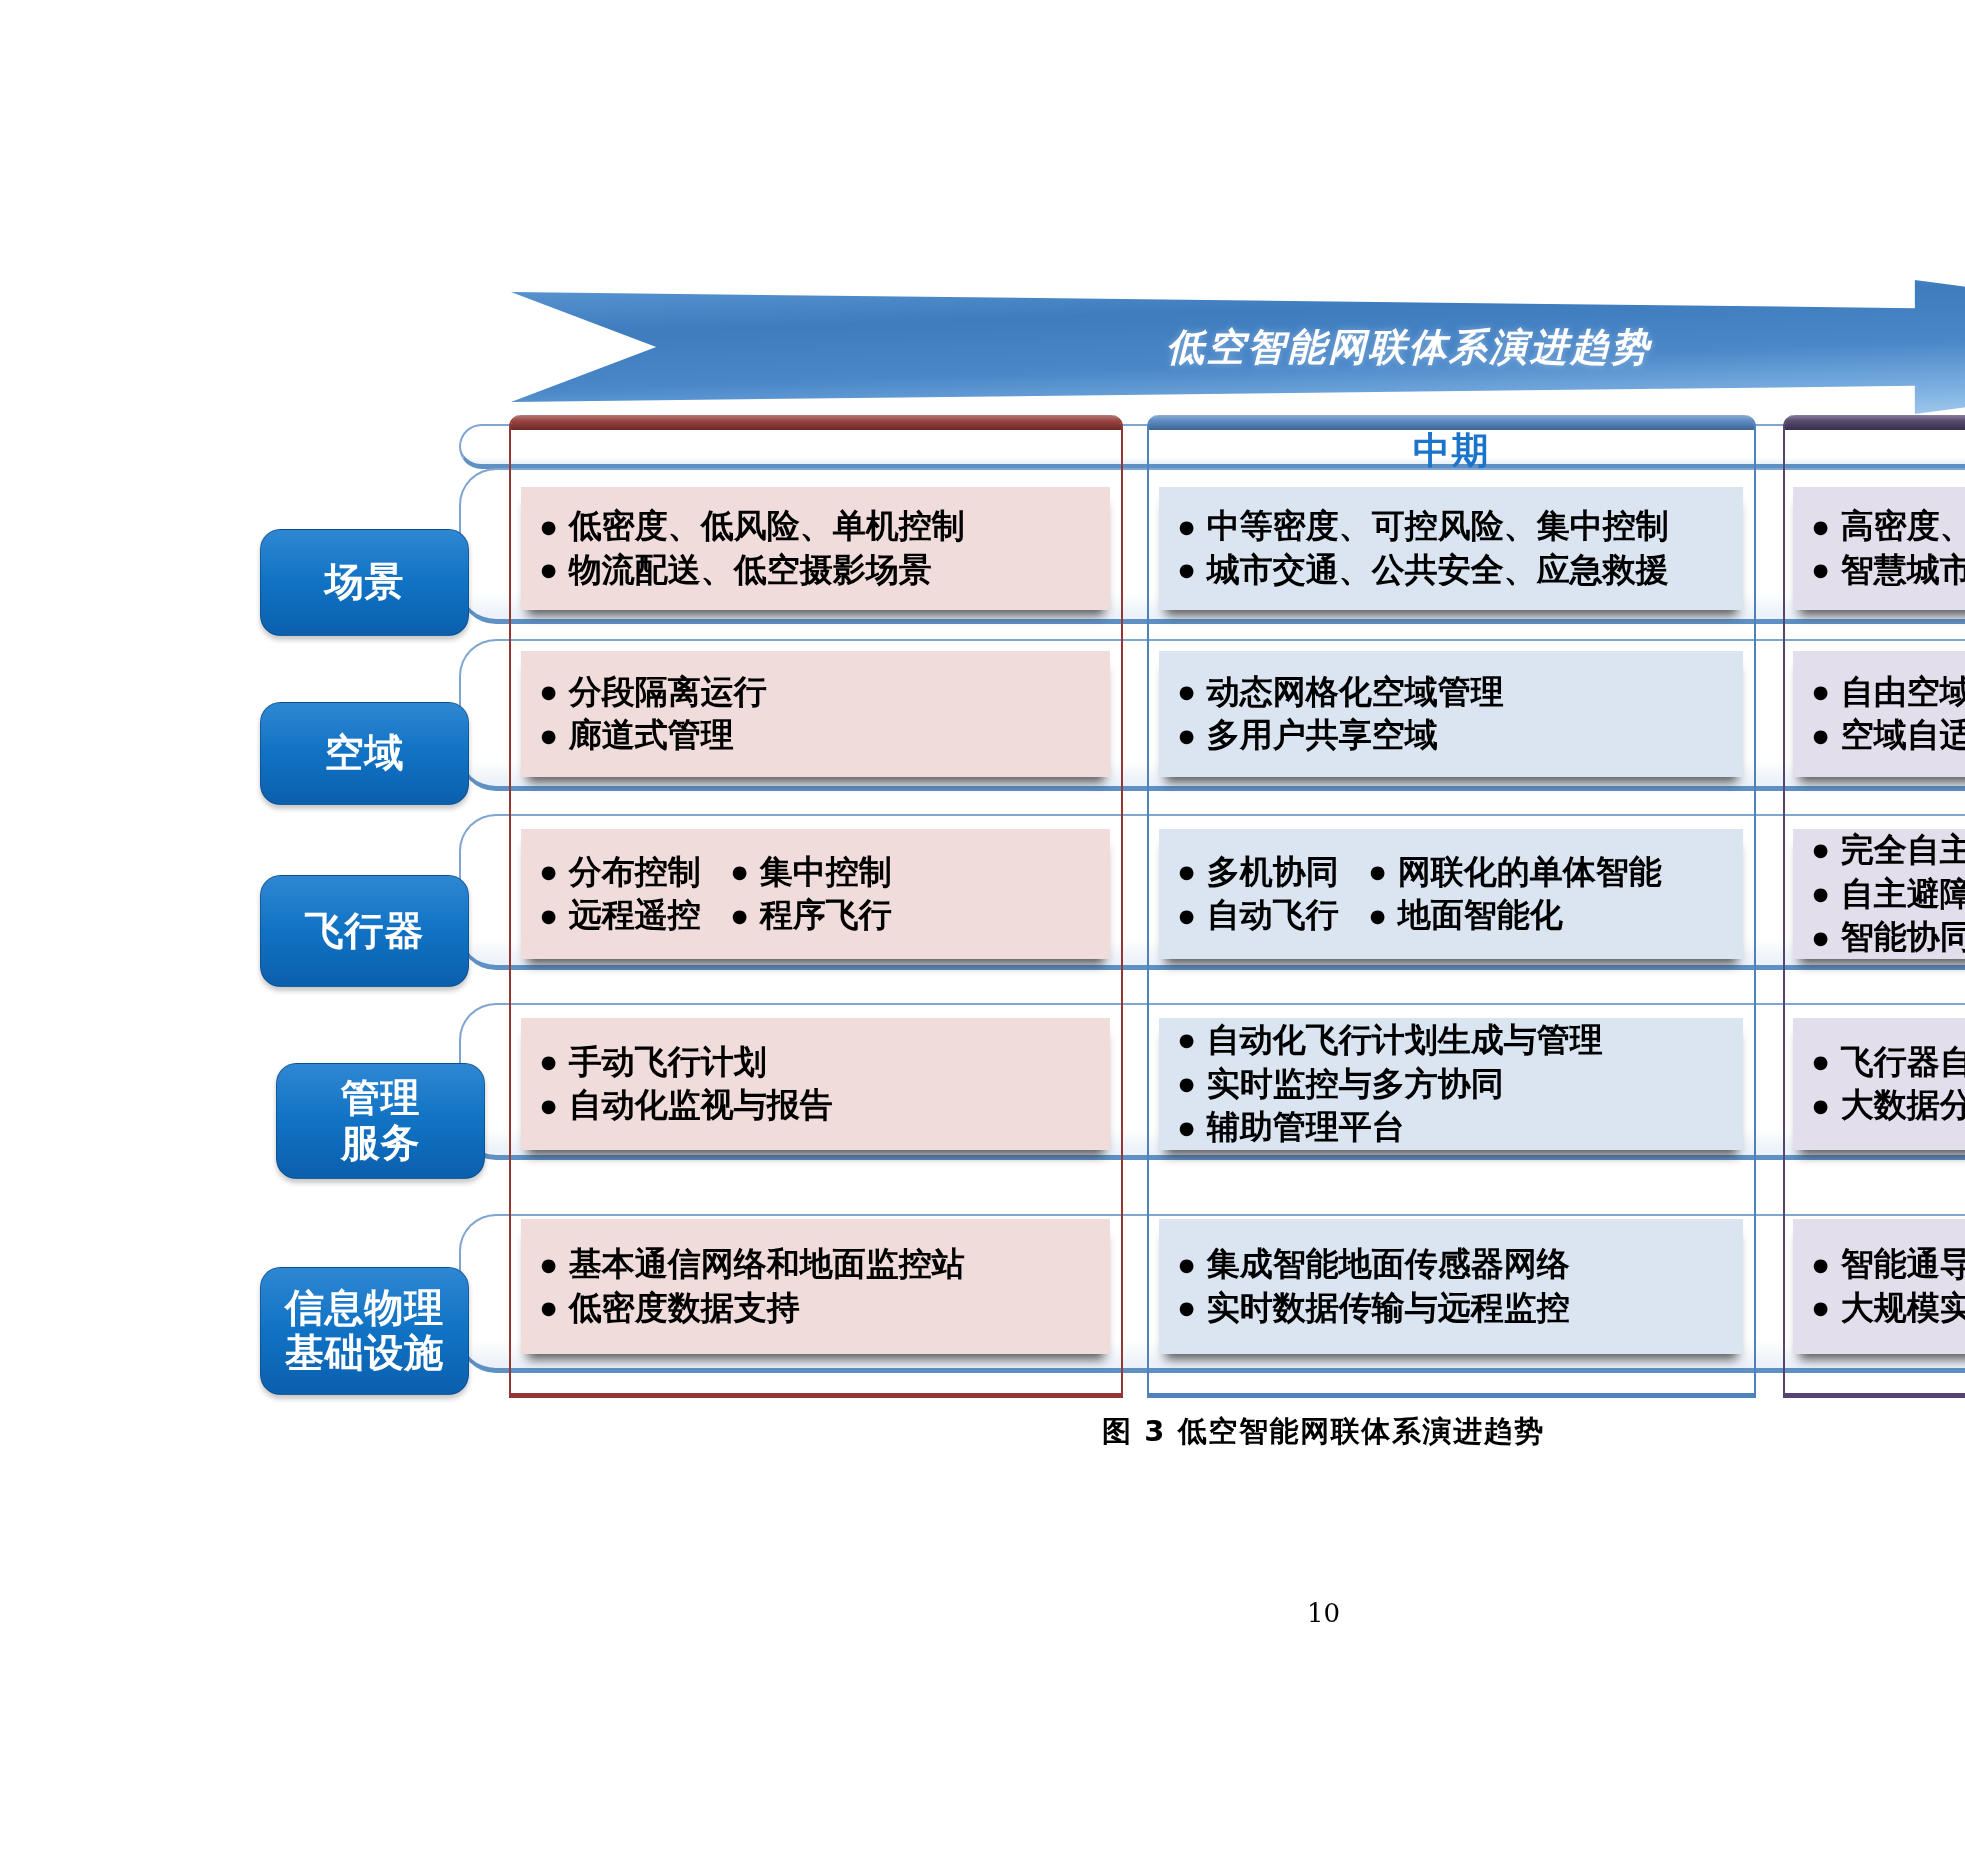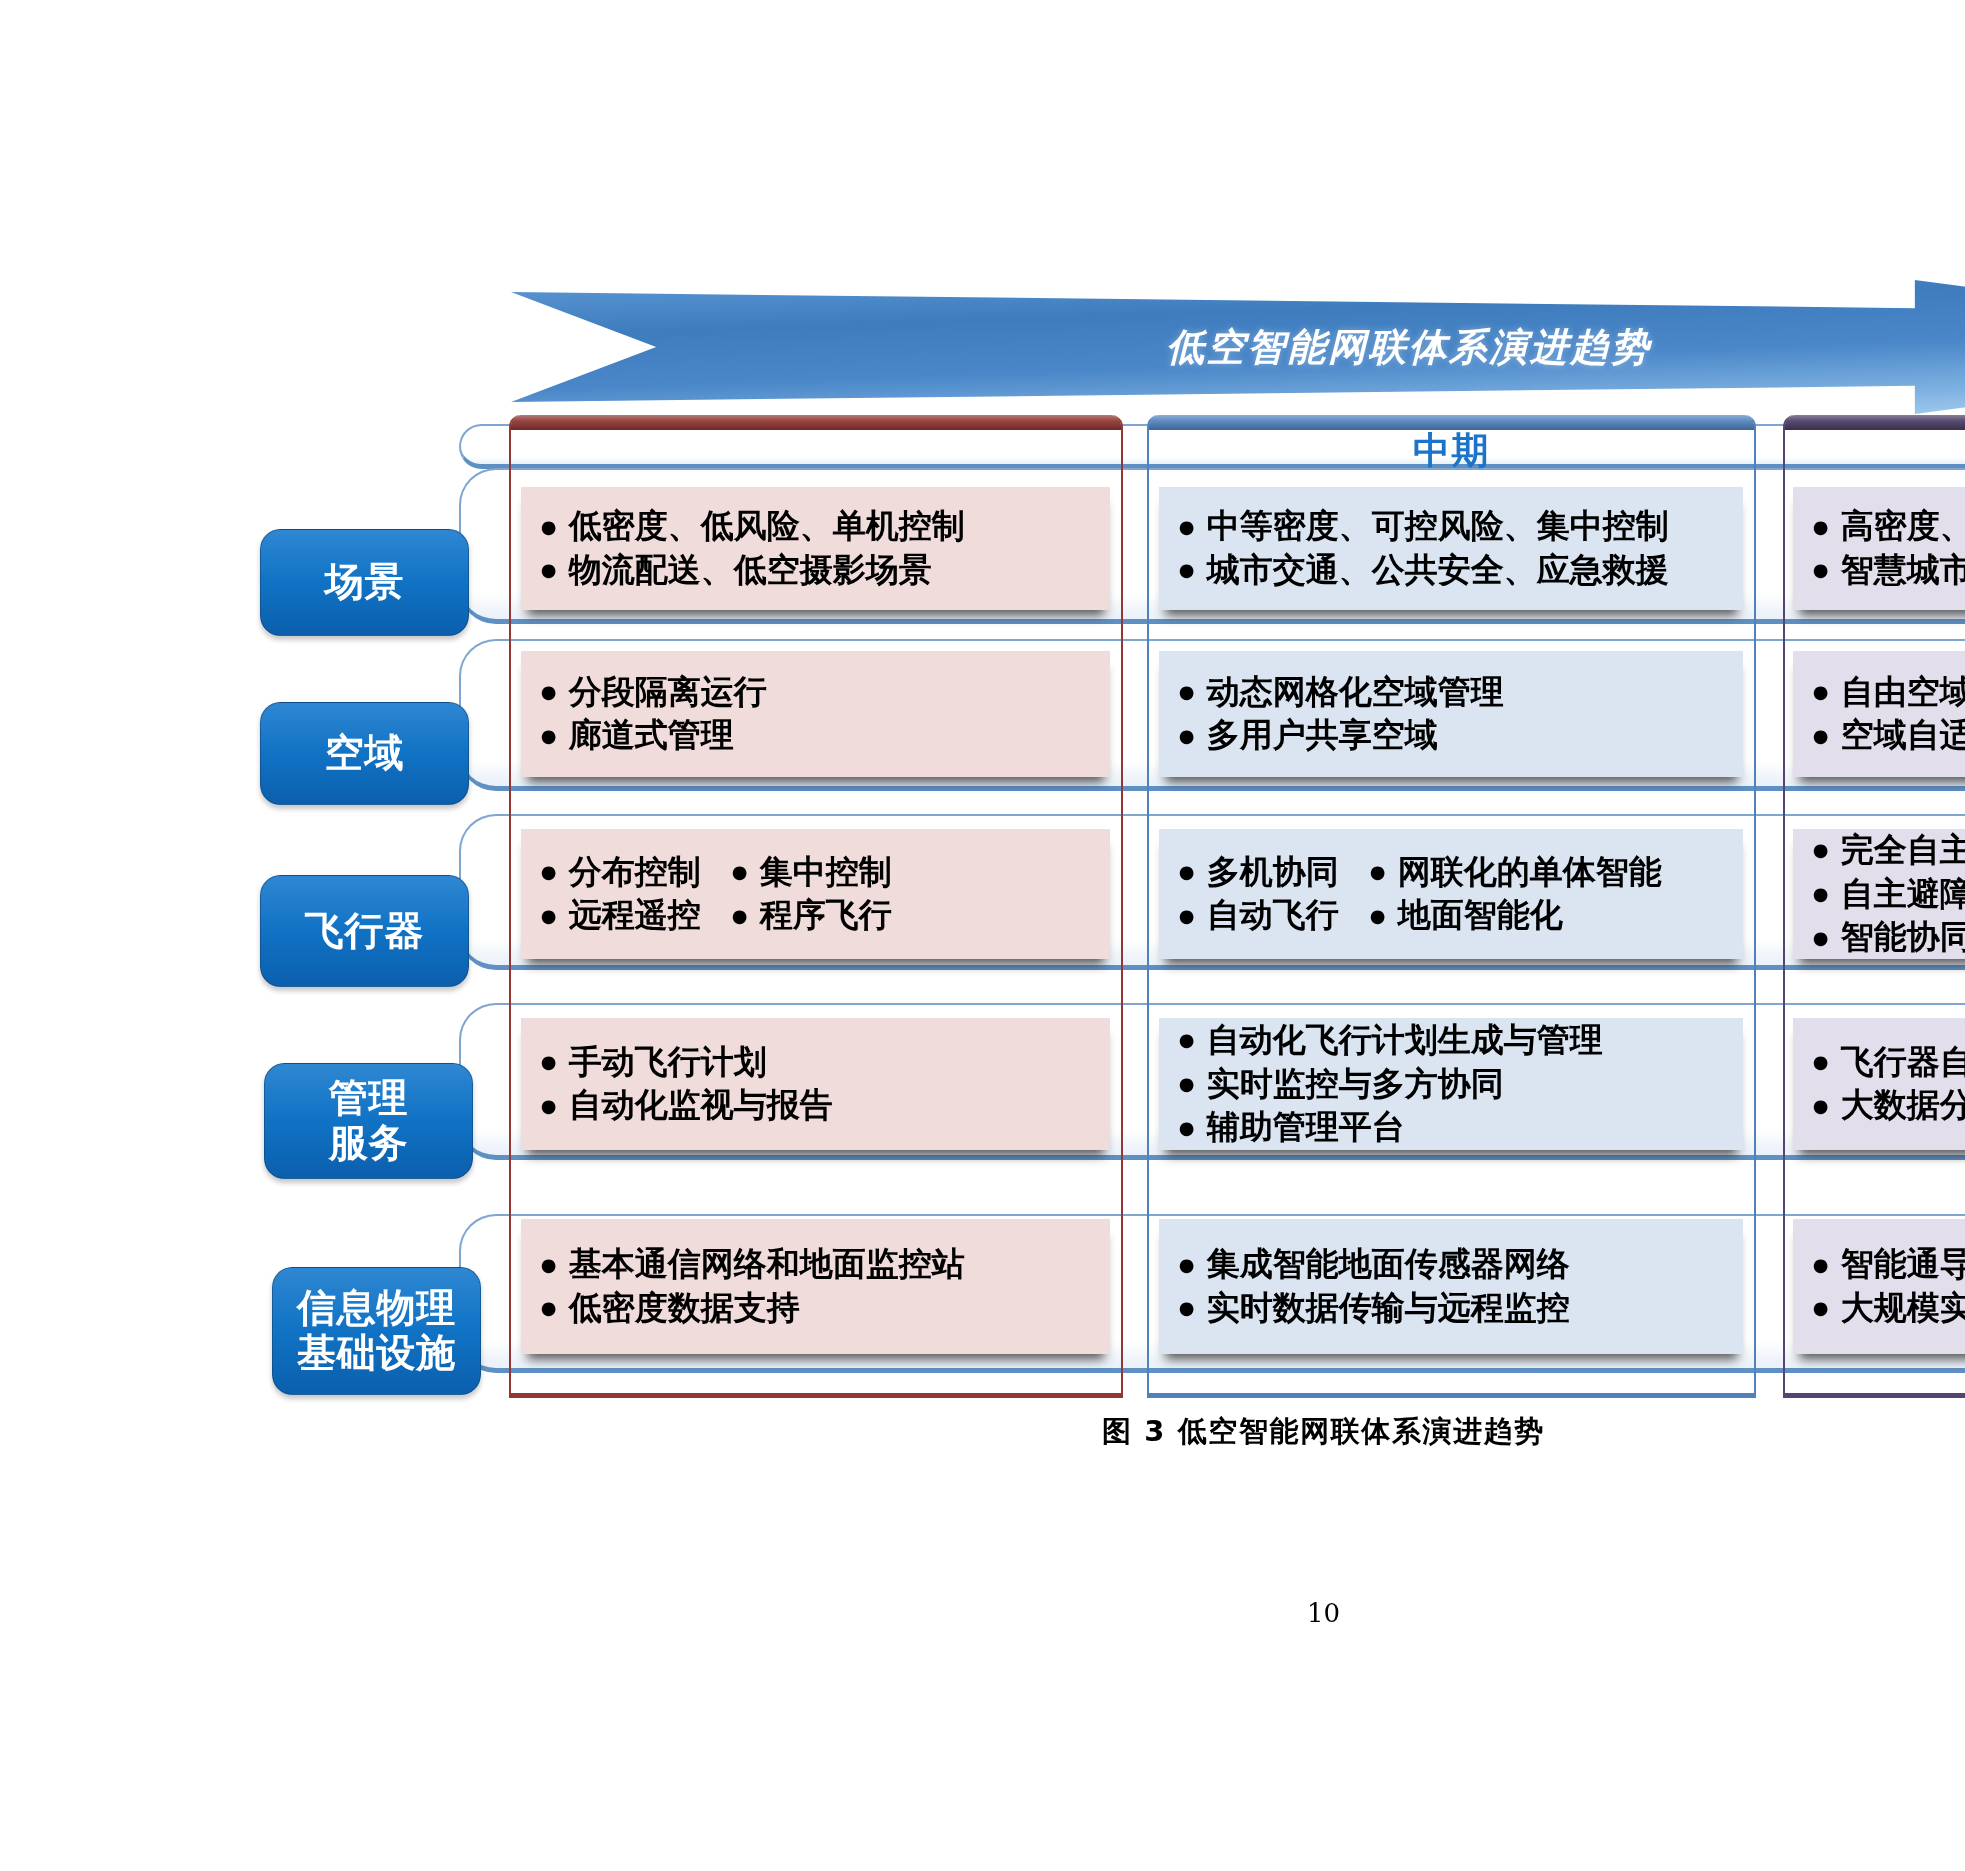--- a/index.html
+++ b/index.html
@@ -110,23 +110,23 @@
       <div class="colbar" style="background-color: rgb(79, 129, 189);"></div>
     </div>
     <div class="hdr" style="position: absolute; box-sizing: border-box; left: 1147px; top: 429px; width: 609px; height: 43px; color: rgb(27, 116, 201);">中期</div>
     <div class="colbox" style="position: absolute; box-sizing: border-box; left: 1783px; top: 415px; width: 637px; height: 983px; --bc: #554373;">
       <div class="colbar" style="background-color: rgb(74, 60, 99);"></div>
     </div>
     <div class="hdr" style="position: absolute; box-sizing: border-box; left: 1783px; top: 429px; width: 637px; height: 43px; color: rgb(102, 57, 163);">远期</div>
     <div class="rowlab" style="position: absolute; box-sizing: border-box; left: 260px; top: 489px; width: 209px; height: 107px;">场景</div>
     <div class="rowlab" style="position: absolute; box-sizing: border-box; left: 260px; top: 662px; width: 209px; height: 103px;">空域</div>
     <div class="rowlab" style="position: absolute; box-sizing: border-box; left: 260px; top: 835px; width: 209px; height: 112px;">飞行器</div>
-    <div class="rowlab" style="position: absolute; box-sizing: border-box; left: 264px; top: 1023px; width: 209px; height: 116px;">管理
+    <div class="rowlab" style="position: absolute; box-sizing: border-box; left: 276px; top: 1023px; width: 209px; height: 116px;">管理
 服务</div>
-    <div class="rowlab" style="position: absolute; box-sizing: border-box; left: 272px; top: 1227px; width: 209px; height: 128px;">信息物理
+    <div class="rowlab" style="position: absolute; box-sizing: border-box; left: 260px; top: 1227px; width: 209px; height: 128px;">信息物理
 基础设施</div>
     <div class="cell" style="position: absolute; box-sizing: border-box; left: 521px; top: 487px; width: 589px; height: 123px; background: rgb(240, 220, 219);">
       <div class="li">
         <div class="dot">●</div>
         <div class="txt">低密度、低风险、单机控制</div>
       </div>
       <div class="li">
         <div class="dot">●</div>
         <div class="txt">物流配送、低空摄影场景</div>
       </div>

